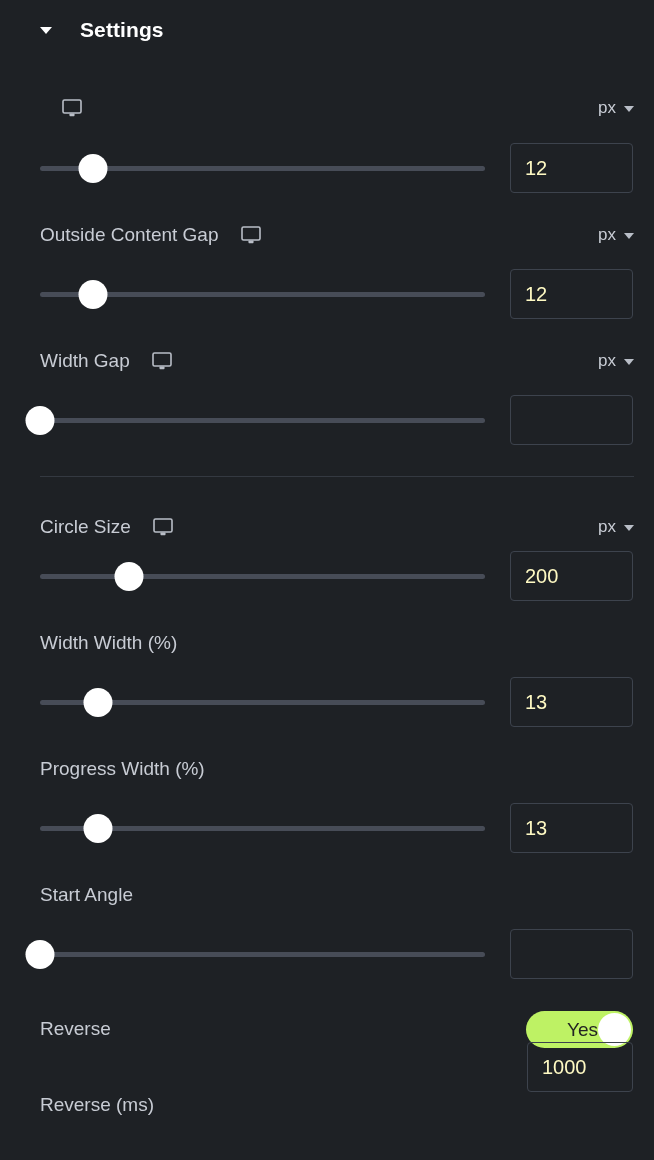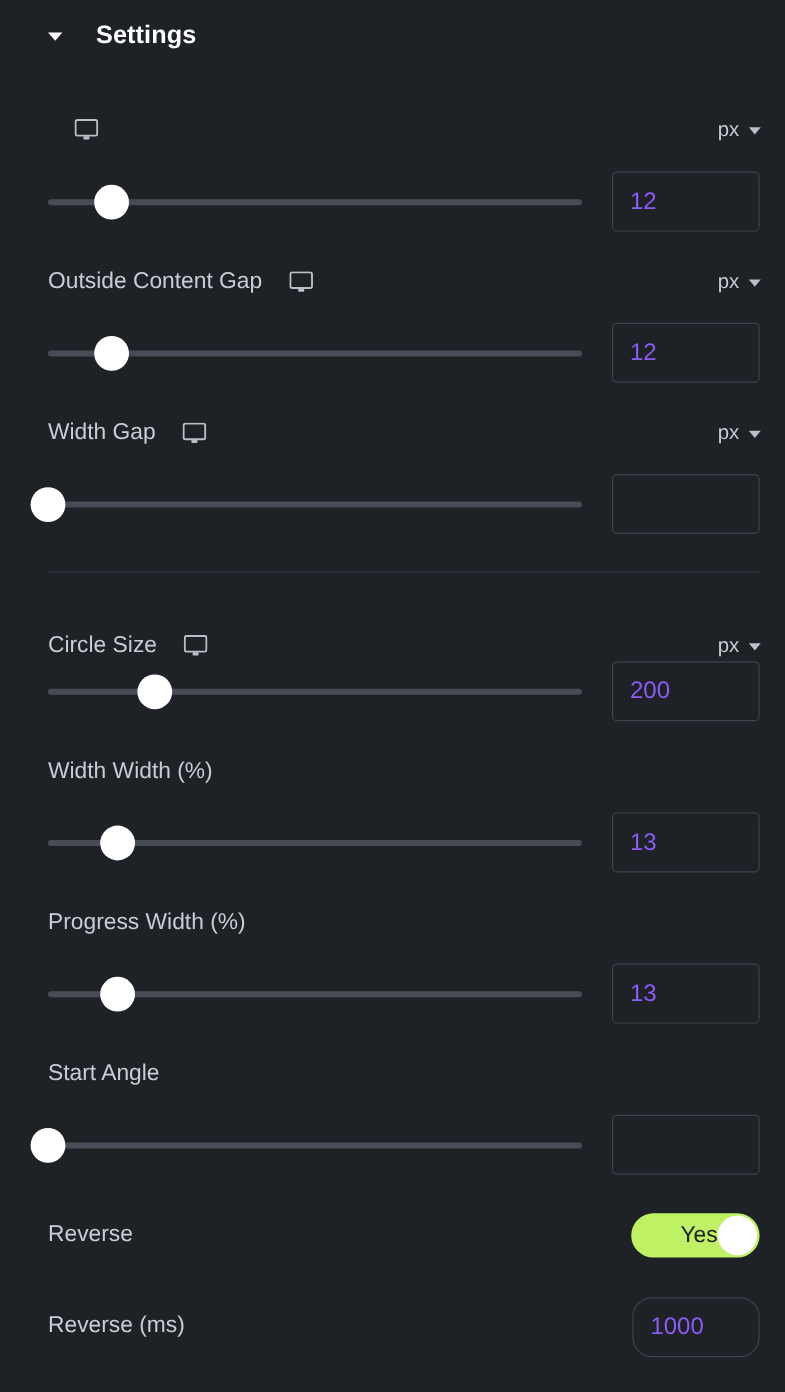--- a/index.html
+++ b/index.html
@@ -113,21 +113,21 @@
 
   
   .num-input {
     position: absolute;
     left: 510px;
     width: 123px;
     height: 50px;
     border: 1px solid #3d434d;
     border-radius: 4px;
     background: transparent;
-    color: #8b5cf6;
+    color: #fef9c3;
     font-family: "Liberation Sans", sans-serif;
     font-size: 20px;
     padding: 0 14px;
     outline: none;
   }
   .num-input.narrow {
     left: 527px;
     width: 106px;
   }
 
@@ -236,21 +236,21 @@
     <div class="slider-wrap" style="top:403px;">
       <div class="slider-track"></div>
       <div class="slider-handle" style="left:0%;"></div>
     </div>
     <input class="num-input" style="top: 395px;" value="">
   </div>
 
   <div class="divider" style="top:476px;"></div>
 
   <div class="ctrl">
-    <div class="ctrl-head" style="top:527px;text-align:right;">
+    <div class="ctrl-head" style="top:516px;text-align:right;">
       <span class="ctrl-label">Circle Size</span>
       <span class="device-icon">
         <svg width="20" height="18" viewBox="0 0 20 18">
             <rect x="1" y="1" width="18" height="13" rx="1.5" fill="none" stroke="#b9bec7" stroke-width="1.6"></rect>
             <rect x="7.5" y="14.6" width="5" height="2.6" rx="0.6" fill="#b9bec7"></rect>
           </svg>
       </span>
       <span class="unit-select">
         <span>px</span>
         <span class="unit-caret"></span>
@@ -303,16 +303,16 @@
     <div class="toggle" style="left:526px; top:1011px;">
       <span class="toggle-text">Yes</span>
       <span class="toggle-knob"></span>
     </div>
   </div>
 
   <div class="ctrl">
     <div class="ctrl-head" style="top:1094px;">
       <span class="ctrl-label">Reverse (ms)</span>
     </div>
-    <input class="num-input narrow" style="top: 1081px; border-radius: 16px;" value="1000">
+    <input class="num-input narrow" style="top: 1042px;" value="1000">
   </div>
 
 </div>
 
 </body></html>

